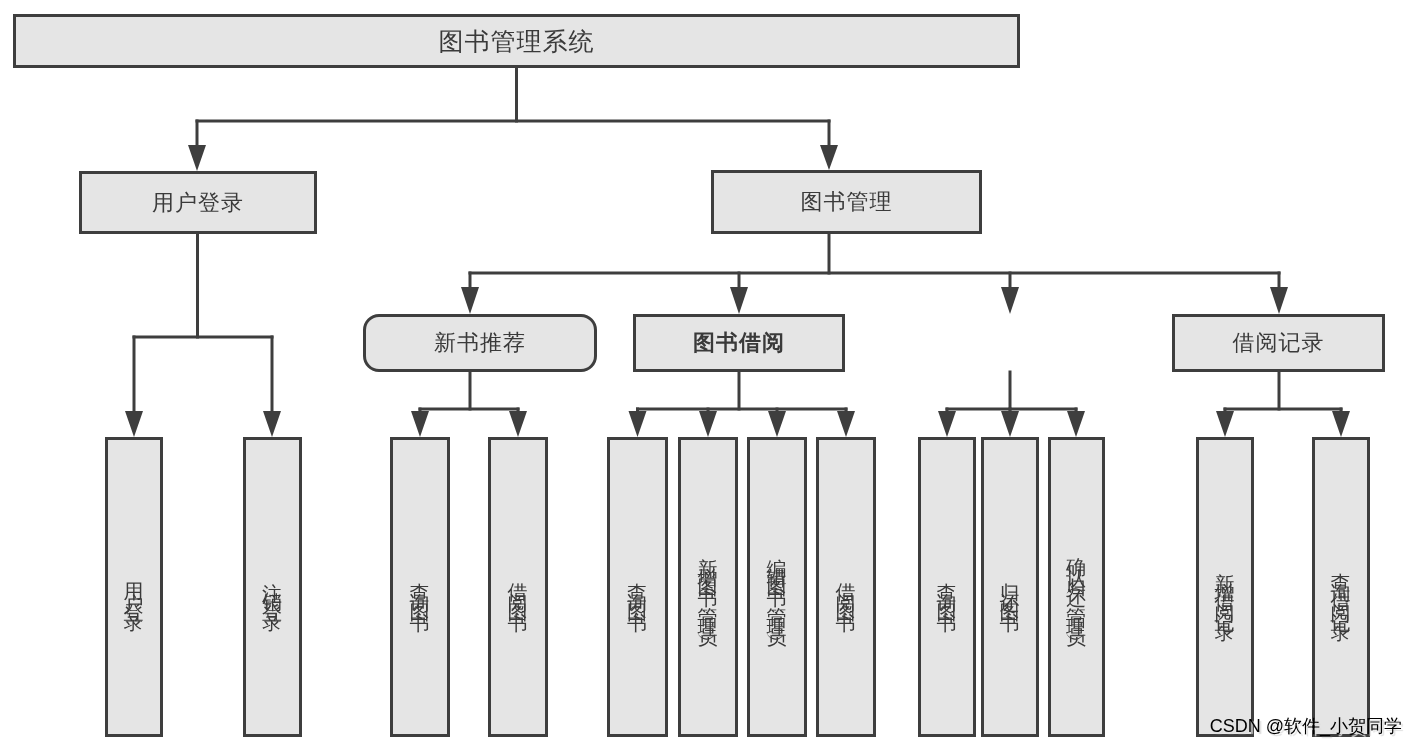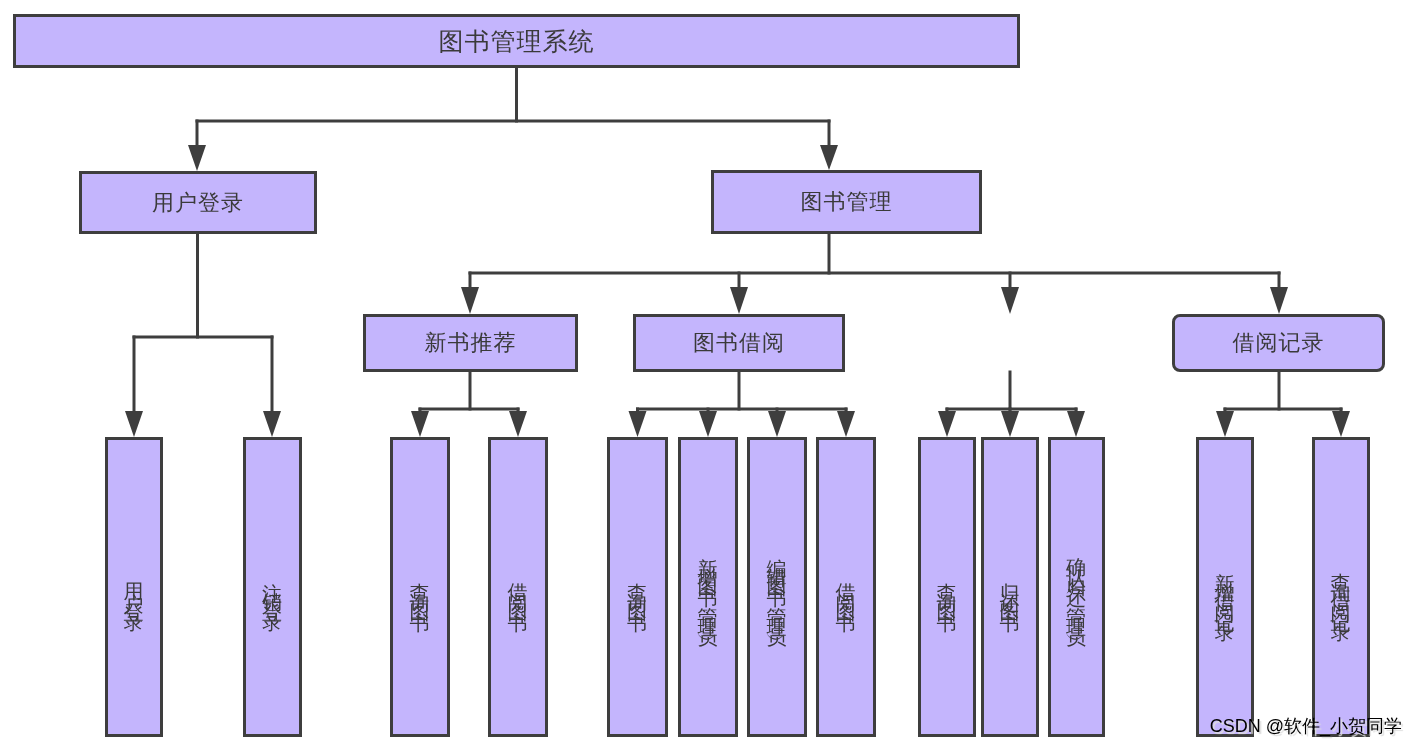--- a/index.html
+++ b/index.html
@@ -13,21 +13,21 @@
   }
   svg.connectors {
     position: absolute;
     left: 0; top: 0;
     width: 1405px; height: 747px;
   }
   .box {
     position: absolute;
     box-sizing: border-box;
     border: 3px solid #3e3e3e;
-    background: #c4b5fd;
+    background: #e5e5e5;
     display: flex;
     align-items: center;
     justify-content: center;
     color: #3a3a3a;
     text-align: center;
   }
   .box.root  { font-size: 25px; letter-spacing: 1px; }
   .box.h     { font-size: 22px; letter-spacing: 1px; }
   .box.v {
     writing-mode: vertical-rl;
@@ -117,23 +117,23 @@
       <line x1="1341" y1="409" x2="1341" y2="413"></line>
       <polygon points="1332,411 1350,411 1341,437" stroke="none"></polygon>
     </g>
   </svg>
 
   <div class="box root" style="left:13px; top:14px; width:1007px; height:54px;">图书管理系统</div>
 
   <div class="box h" style="left:79px; top:171px; width:238px; height:63px;">用户登录</div>
   <div class="box h" style="left:711px; top:170px; width:271px; height:64px;">图书管理</div>
 
-  <div class="box h" style="left:363px; top:314px; width:215px; height:58px;">新书推荐</div>
-  <div class="box h" style="left:633px; top:314px; width:212px; height:58px;">图书借阅</div>
-  <div class="box h" style="left:1172px; top:314px; width:213px; height:58px;border-radius:8px;">借阅记录</div>
+  <div class="box h" style="left:363px; top:314px; width:234px; height:58px;border-radius:16px;">新书推荐</div>
+  <div class="box h" style="left:633px; top:314px; width:212px; height:58px;font-weight:bold;">图书借阅</div>
+  <div class="box h" style="left:1172px; top:314px; width:213px; height:58px;">借阅记录</div>
 
   <div class="box v" style="left:105px; top:437px; width:58px; height:300px;">用户登录</div>
   <div class="box v" style="left:243px; top:437px; width:59px; height:300px;">注销登录</div>
 
   <div class="box v" style="left:390px; top:437px; width:60px; height:300px;">查询图书</div>
   <div class="box v" style="left:488px; top:437px; width:60px; height:300px;">借阅图书</div>
 
   <div class="box v" style="left:607px; top:437px; width:61px; height:300px;">查询图书</div>
   <div class="box v" style="left:678px; top:437px; width:60px; height:300px;">新增图书（管理员）</div>
   <div class="box v" style="left:747px; top:437px; width:60px; height:300px;">编辑图书（管理员）</div>

